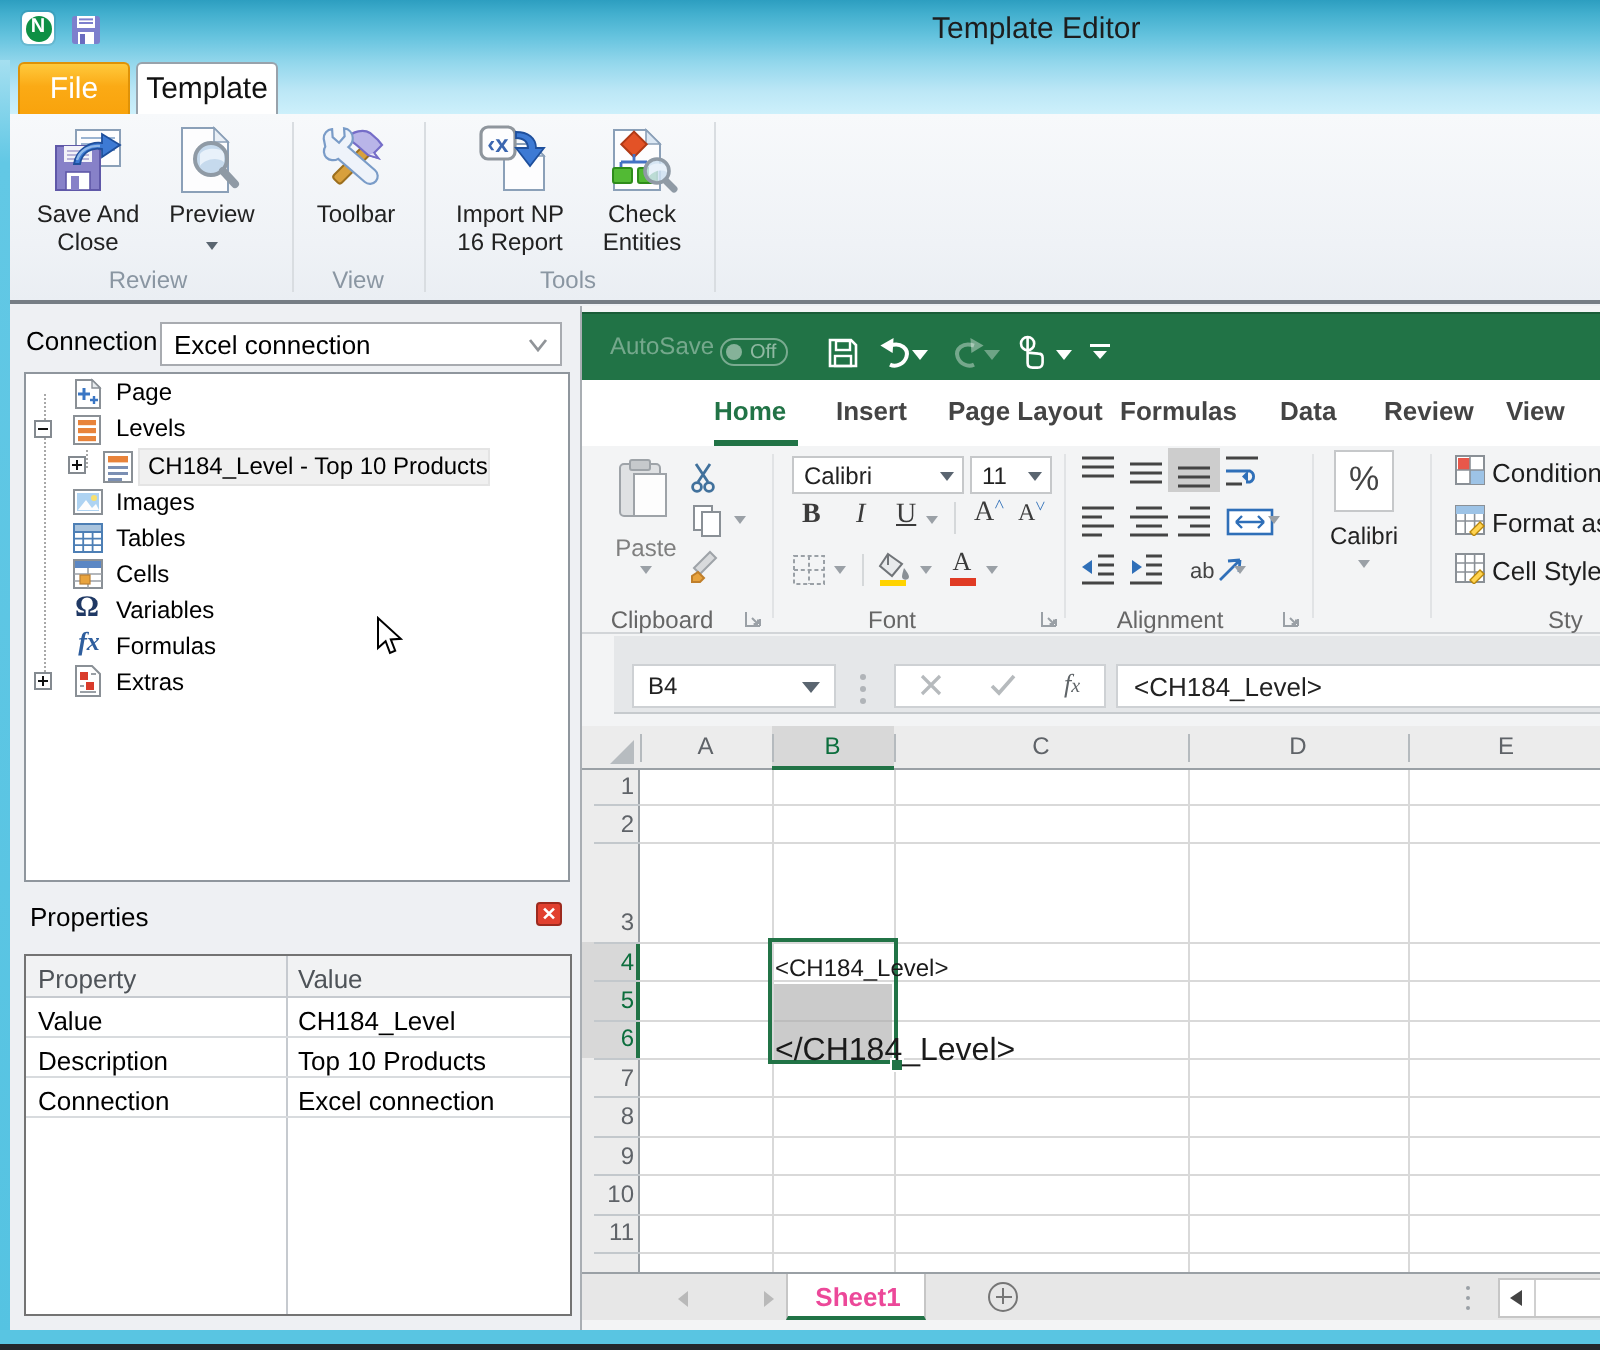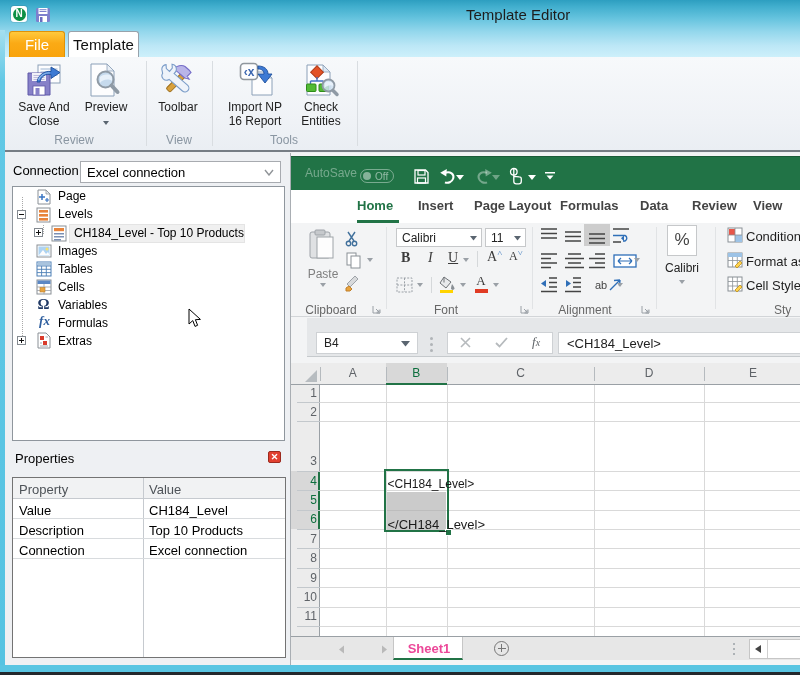--- a/index.html
+++ b/index.html
@@ -529,21 +529,21 @@
     <div style="position:absolute;left:29px;top:204.6px;width:481px;height:1px;background:#d9d9d9"></div>
     <div style="position:absolute;left:29px;top:224.0px;width:481px;height:1px;background:#d9d9d9"></div>
     <div style="position:absolute;left:29px;top:243.5px;width:481px;height:1px;background:#d9d9d9"></div>
     <div style="position:absolute;left:29px;top:262.9px;width:481px;height:1px;background:#d9d9d9"></div>
 
     <div style="position:absolute;left:96px;top:128.7px;width:59px;height:38px;background:#cbcbcb"></div>
     <div style="position:absolute;left:96px;top:146.7px;width:59px;height:1px;background:#bdbdbd"></div>
     <div style="position:absolute;left:92.5px;top:105.7px;width:65px;height:63px;border:2.5px solid #217346"></div>
     <div style="position:absolute;left:153.5px;top:166.2px;width:7px;height:7px;background:#217346;border:1px solid #fff"></div>
     <div style="position:absolute;left:96.5px;top:113.5px;font-size:12px;color:#1a1a1a;white-space:nowrap">&lt;CH184_Level&gt;</div>
-    <div style="position:absolute;left:96.5px;top:153.5px;font-size:13px;color:#1a1a1a;white-space:nowrap">&lt;/CH184_Level&gt;</div>
+    <div style="position:absolute;left:96.5px;top:153.5px;font-size:16px;color:#1a1a1a;white-space:nowrap">&lt;/CH184_Level&gt;</div>
     </div>
   </div>
   <div id="xsheetbar">
     <svg style="position:absolute;left:46px;top:8px" width="8" height="9" viewBox="0 0 8 9">
         <path d="M7 0.5 L2 4.5 L7 8.5 Z" fill="#b9b9b9"></path>
       </svg>
     <svg style="position:absolute;left:90px;top:8px" width="8" height="9" viewBox="0 0 8 9">
         <path d="M1 0.5 L6 4.5 L1 8.5 Z" fill="#b9b9b9"></path>
       </svg>
     <div style="position:absolute;left:102px;top:0;width:70px;height:23px;background:#fff;border-left:1px solid #c6c6c6;border-right:1px solid #c6c6c6;border-bottom:2px solid #217346">

